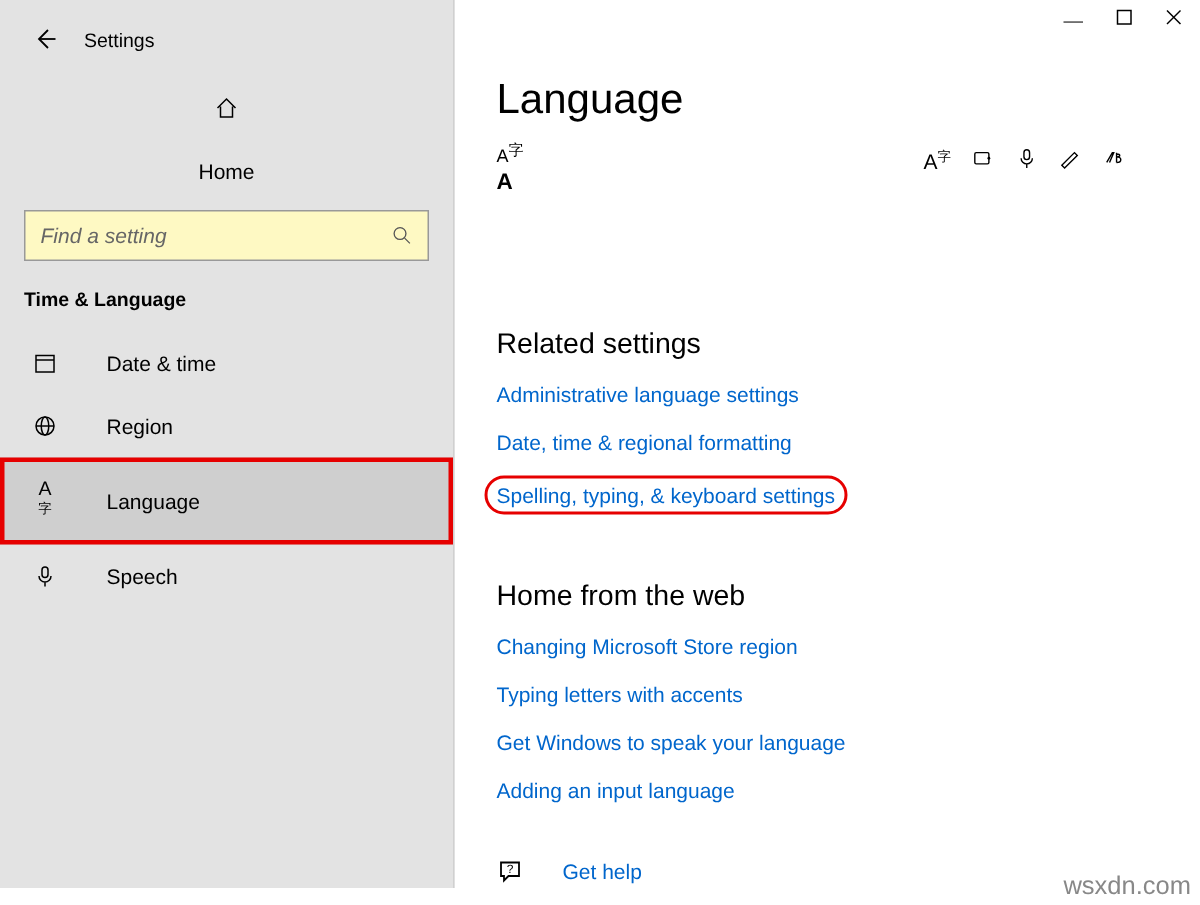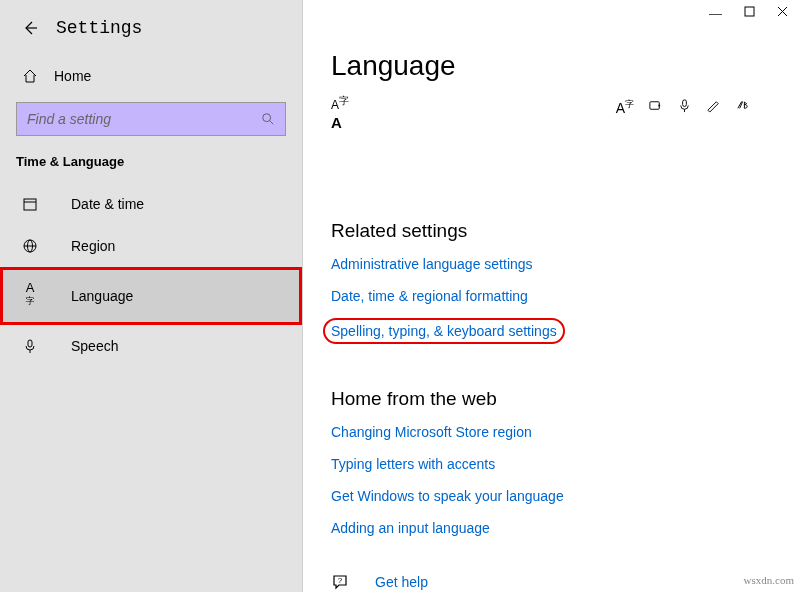--- a/index.html
+++ b/index.html
@@ -26,35 +26,35 @@
     border-right: 1px solid #d0d0d0;
   }
   .sidebar-header {
     display: flex;
     align-items: center;
     padding: 0 22px;
     gap: 18px;
     margin-bottom: 22px;
   }
   .sidebar-header .title {
-    font-size: 18px;
-    font-family: Liberation Mono, monospace;
+    font-size: 13px;
   }
   .home-row {
     display: flex;
     align-items: center;
     padding: 8px 22px;
-    gap: 16px;
+    gap: 26px;
     margin-bottom: 10px;
+    flex-direction: column;
   }
   .search-box {
     margin: 0 16px 18px 16px;
     height: 34px;
     border: 1px solid #999;
-    background: #c4b5fd;
+    background: #fef9c3;
     display: flex;
     align-items: center;
     justify-content: space-between;
     padding: 0 10px;
     font-style: italic;
     color: #666;
   }
   .section-label {
     padding: 0 16px 14px 16px;
     font-weight: 600;
@@ -133,25 +133,24 @@
   }
   .gap { height: 30px; }
   .gethelp {
     display: flex;
     align-items: center;
     gap: 14px;
     margin-top: 26px;
   }
   .watermark {
     position: absolute;
-    bottom: 17px;
+    bottom: 2px;
     right: 6px;
-    font-size: 11px;
+    font-size: 17px;
     color: #888;
-    font-family: Liberation Serif, serif;
   }
   svg { display: block; }
 </style>
 </head>
 <body>
 
 <div class="window">
 
   <div class="sidebar">
     <div class="sidebar-header">

